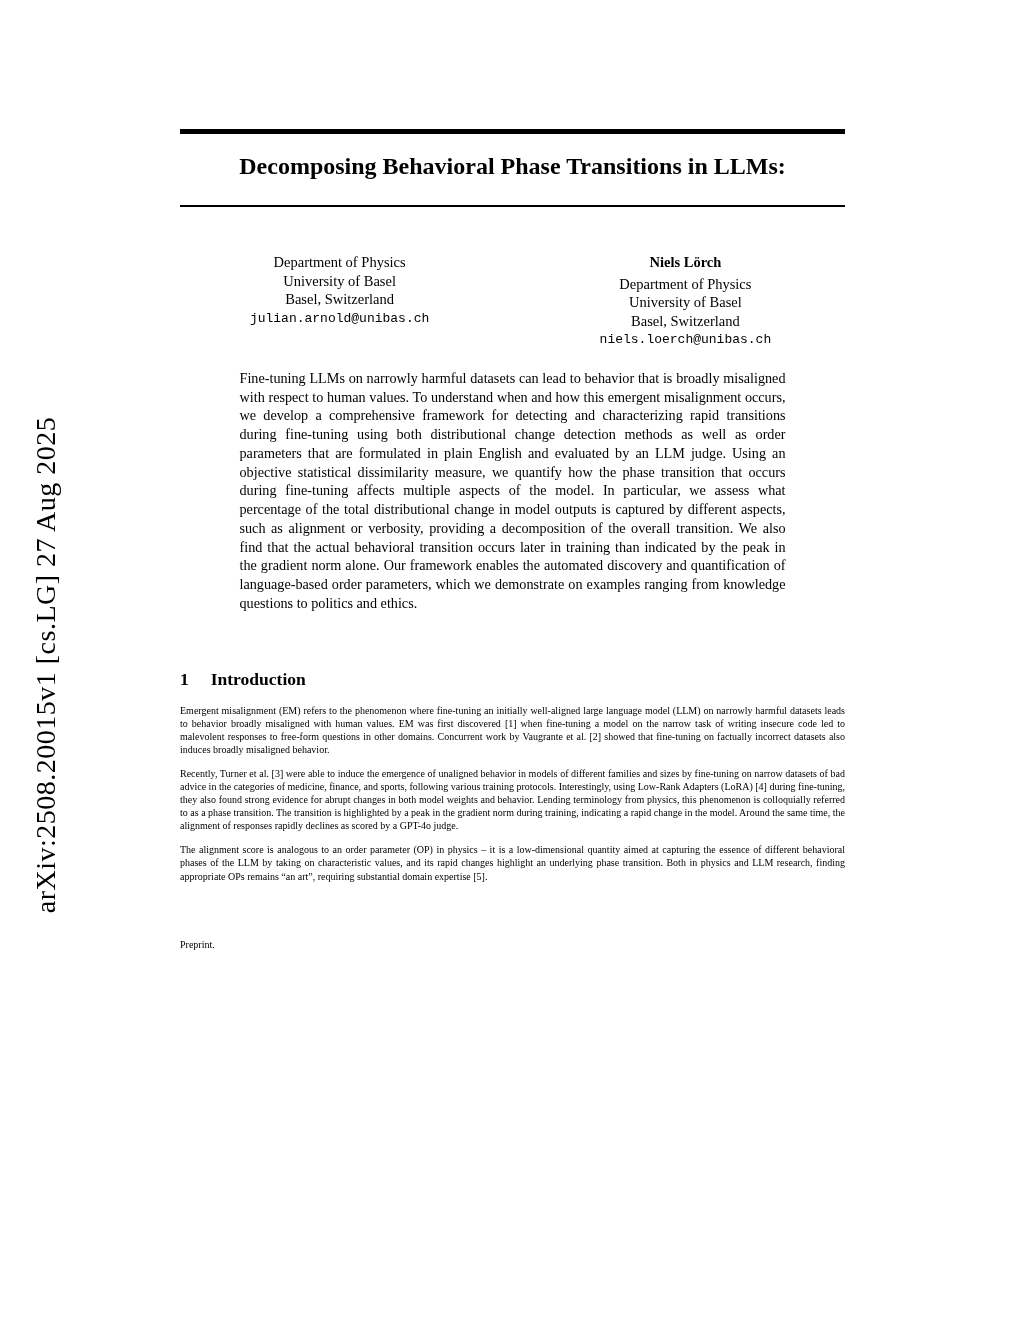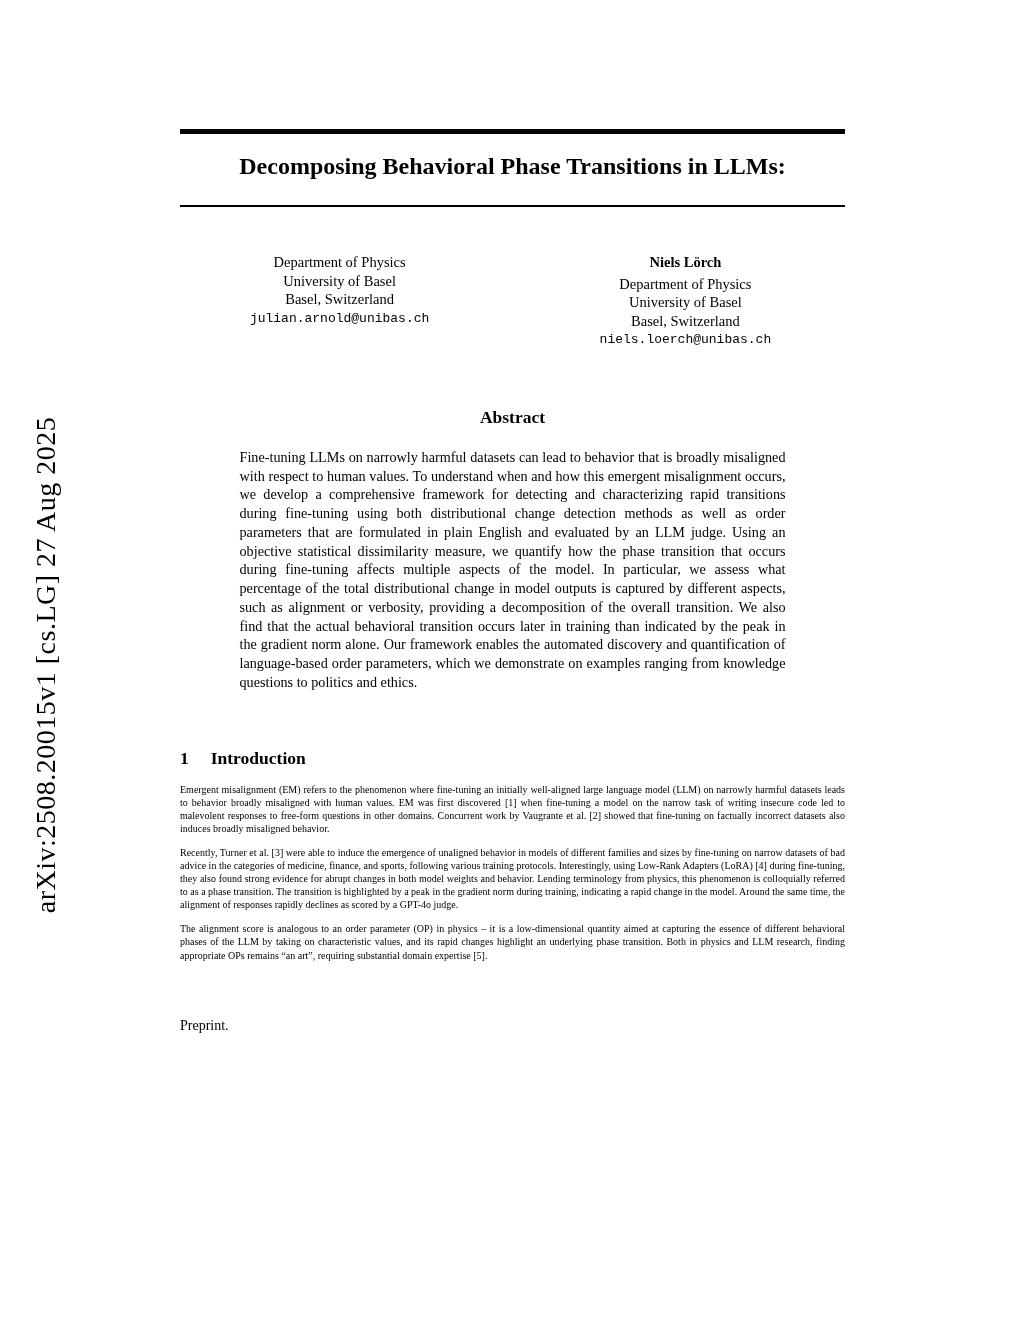--- a/index.html
+++ b/index.html
@@ -95,21 +95,21 @@
     margin-bottom: 0;
     text-align: justify;
     font-size: 10px;
     line-height: 1.31;
   }
   .para-group .para + .para {
     margin-top: 11px;
   }
   .footer-note {
     margin-top: 56px;
-    font-size: 14px;
+    font-size: 10px;
   }
 </style>
 </head>
 <body>
 
 <div class="arxiv-vertical">arXiv:2508.20015v1  [cs.LG]  27 Aug 2025</div>
 
 <div class="page">
 
   <div class="rule-thick"></div>
@@ -129,21 +129,20 @@
     </div>
     <div class="author-block">
       <div class="author-name">Niels Lörch</div>
       <div>Department of Physics</div>
       <div>University of Basel</div>
       <div>Basel, Switzerland</div>
       <div class="author-email">niels.loerch@unibas.ch</div>
     </div>
   </div>
 
-  <div class="abstract-heading">Abstract</div>
 
   <p class="abstract-body">Fine-tuning LLMs on narrowly harmful datasets can lead to behavior that is broadly misaligned with respect to human values. To understand when and how this emergent misalignment occurs, we develop a comprehensive framework for detecting and characterizing rapid transitions during fine-tuning using both distributional change detection methods as well as order parameters that are formulated in plain English and evaluated by an LLM judge. Using an objective statistical dissimilarity measure, we quantify how the phase transition that occurs during fine-tuning affects multiple aspects of the model. In particular, we assess what percentage of the total distributional change in model outputs is captured by different aspects, such as alignment or verbosity, providing a decomposition of the overall transition. We also find that the actual behavioral transition occurs later in training than indicated by the peak in the gradient norm alone. Our framework enables the automated discovery and quantification of language-based order parameters, which we demonstrate on examples ranging from knowledge questions to politics and ethics.</p>
 
   <div class="section-heading">
     <span class="section-number">1</span><span>Introduction</span>
   </div>
 
   <div class="para-group">
     <p class="para">Emergent misalignment (EM) refers to the phenomenon where fine-tuning an initially well-aligned large language model (LLM) on narrowly harmful datasets leads to behavior broadly misaligned with human values. EM was first discovered [1] when fine-tuning a model on the narrow task of writing insecure code led to malevolent responses to free-form questions in other domains. Concurrent work by Vaugrante et al. [2] showed that fine-tuning on factually incorrect datasets also induces broadly misaligned behavior.</p>
     <p class="para">Recently, Turner et al. [3] were able to induce the emergence of unaligned behavior in models of different families and sizes by fine-tuning on narrow datasets of bad advice in the categories of medicine, finance, and sports, following various training protocols. Interestingly, using Low-Rank Adapters (LoRA) [4] during fine-tuning, they also found strong evidence for abrupt changes in both model weights and behavior. Lending terminology from physics, this phenomenon is colloquially referred to as a phase transition. The transition is highlighted by a peak in the gradient norm during training, indicating a rapid change in the model. Around the same time, the alignment of responses rapidly declines as scored by a GPT-4o judge.</p>

